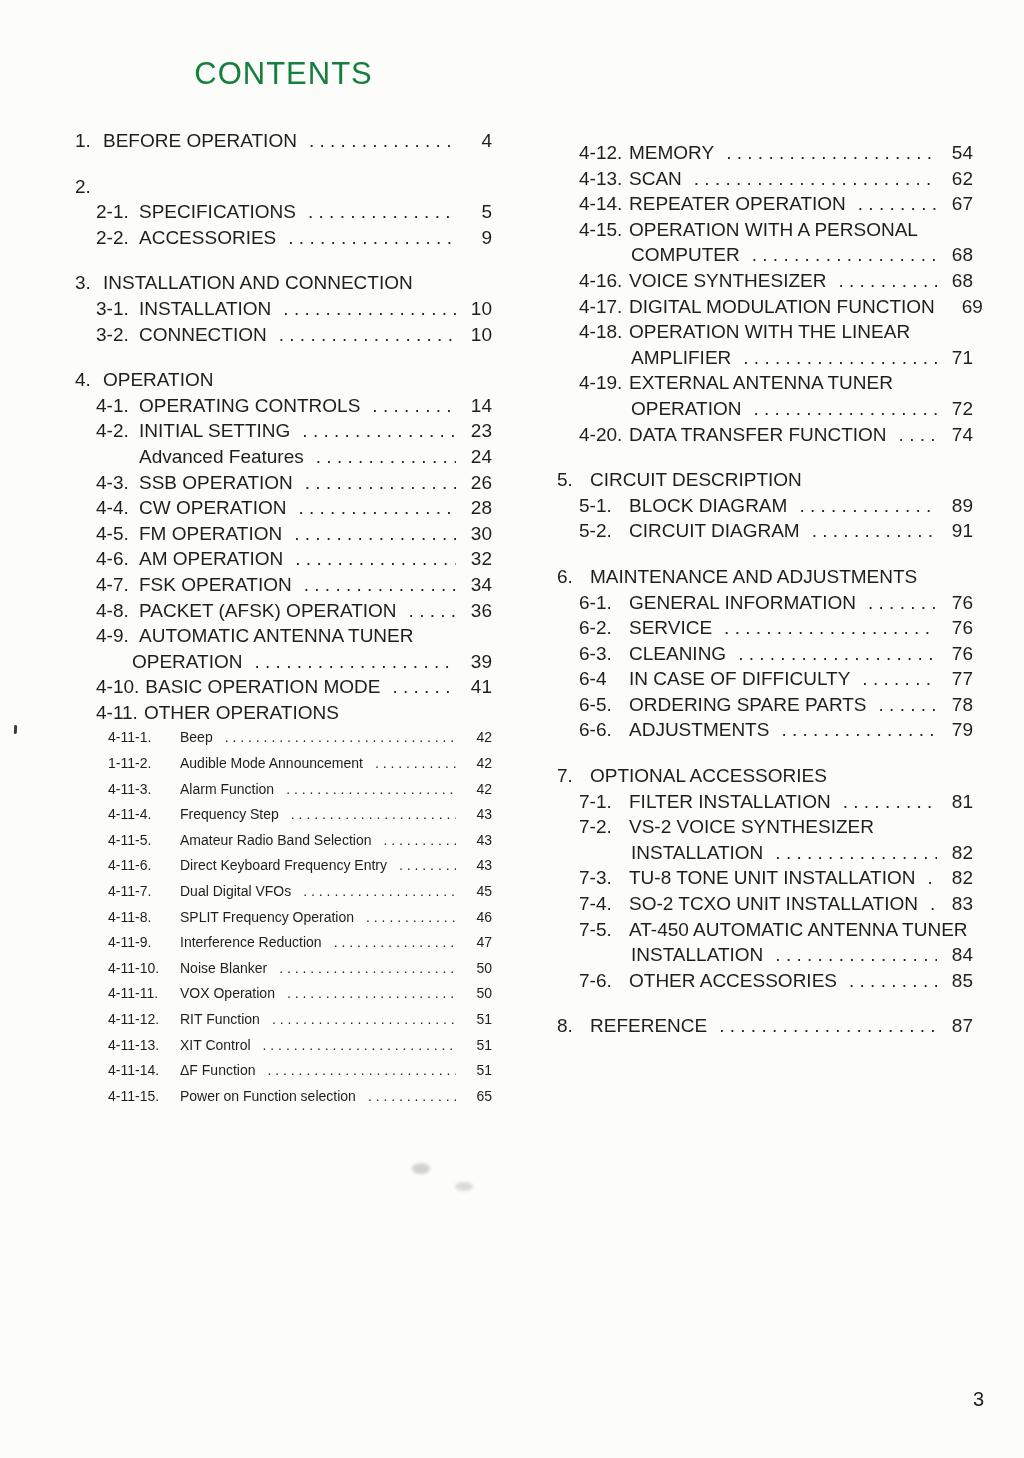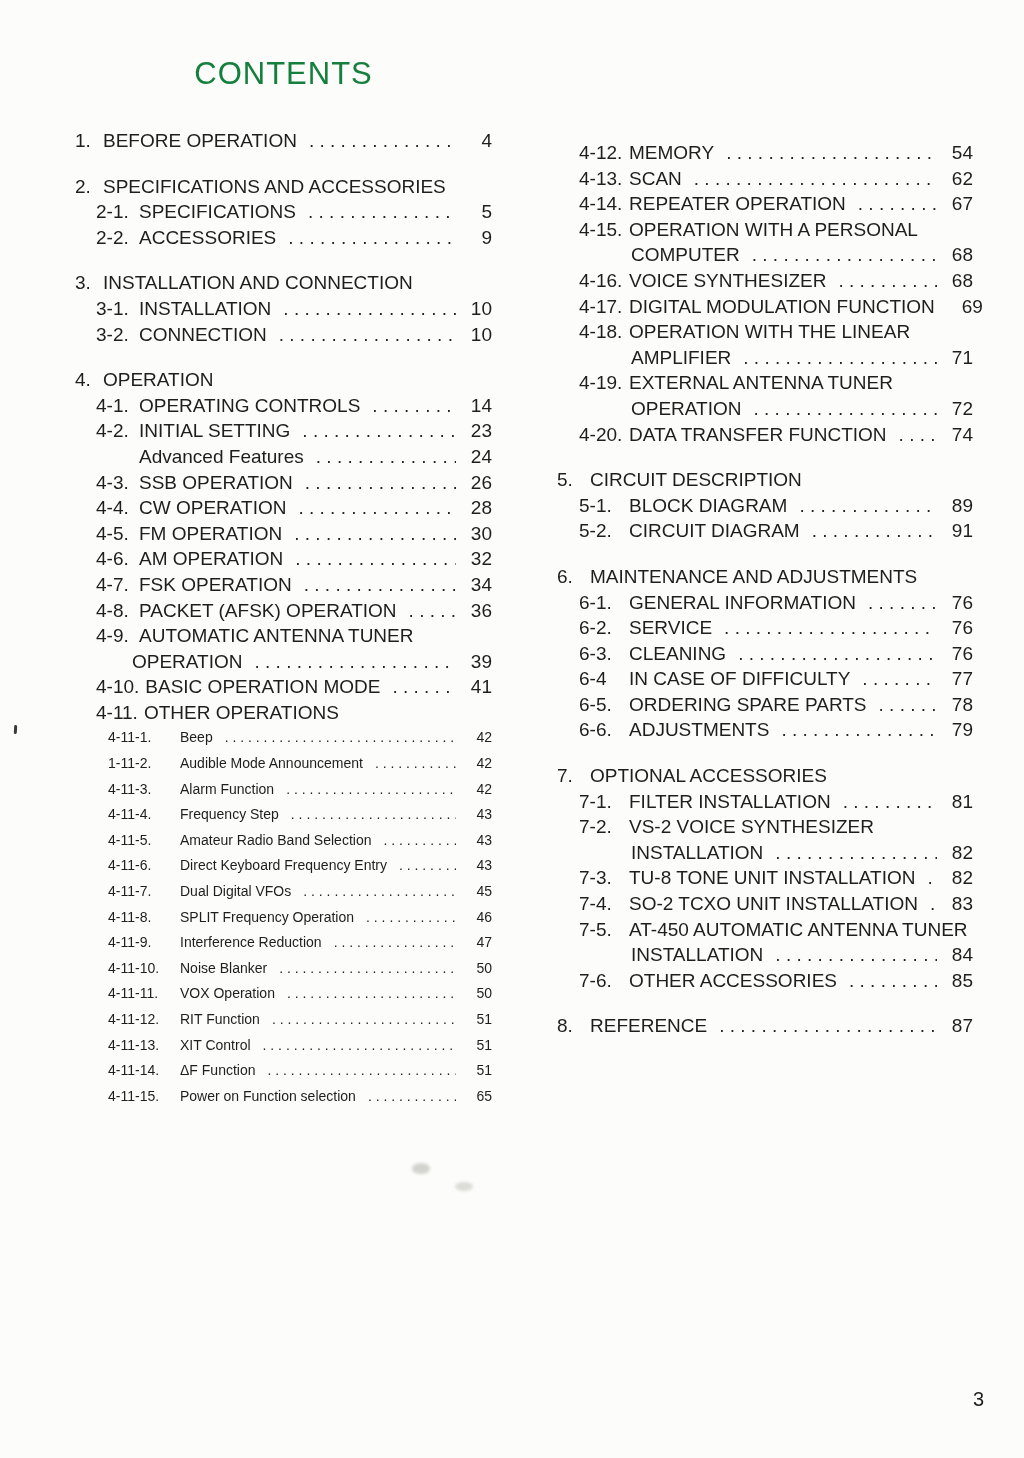--- a/index.html
+++ b/index.html
@@ -77,21 +77,20 @@
 
   <div class="col col-left" id="col-left">
       <div class="row lvl0">
         <span class="num">1.</span>
         <span class="label">BEFORE OPERATION</span>
         <span class="leader">. . . . . . . . . . . . . . . . . . . . . . . . . . . . . . . . . . . . . . . . . . . . . . . . . . . . . . . . . . . .</span>
         <span class="pg">4</span>
       </div>
       <div class="row lvl0 gap">
         <span class="num">2.</span>
-        <span class="label">SPECIFICATIONS AND ACCESSORIES</span>
       </div>
       <div class="row lvl1">
         <span class="num">2-1.</span>
         <span class="label">SPECIFICATIONS</span>
         <span class="leader">. . . . . . . . . . . . . . . . . . . . . . . . . . . . . . . . . . . . . . . . . . . . . . . . . . . . . . . . . . . .</span>
         <span class="pg">5</span>
       </div>
       <div class="row lvl1">
         <span class="num">2-2.</span>
         <span class="label">ACCESSORIES</span>

